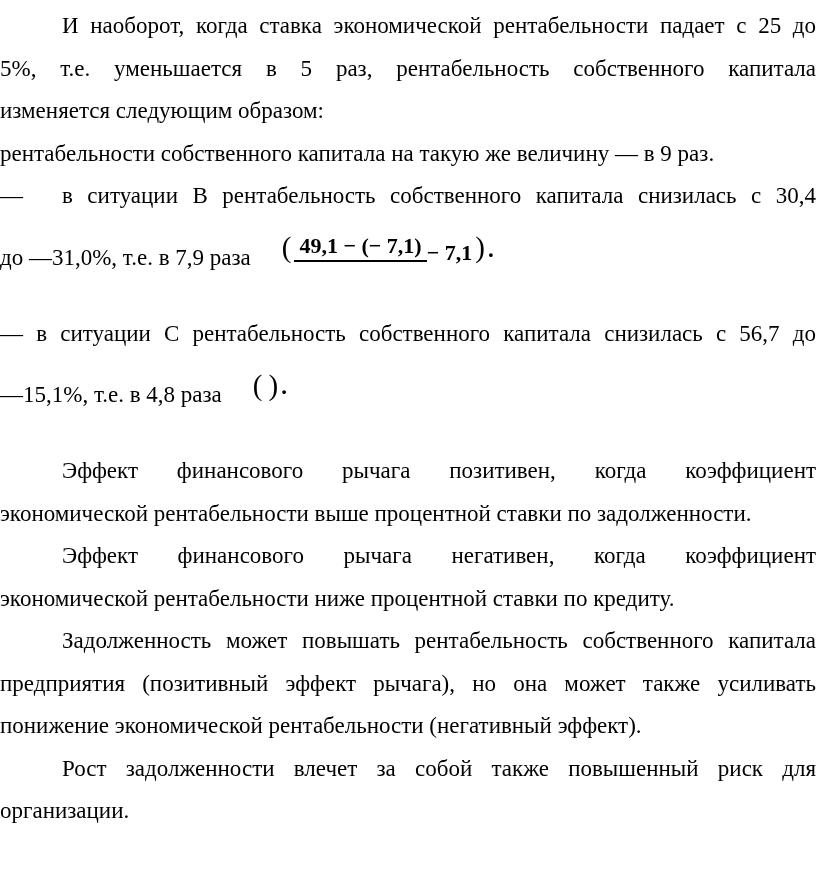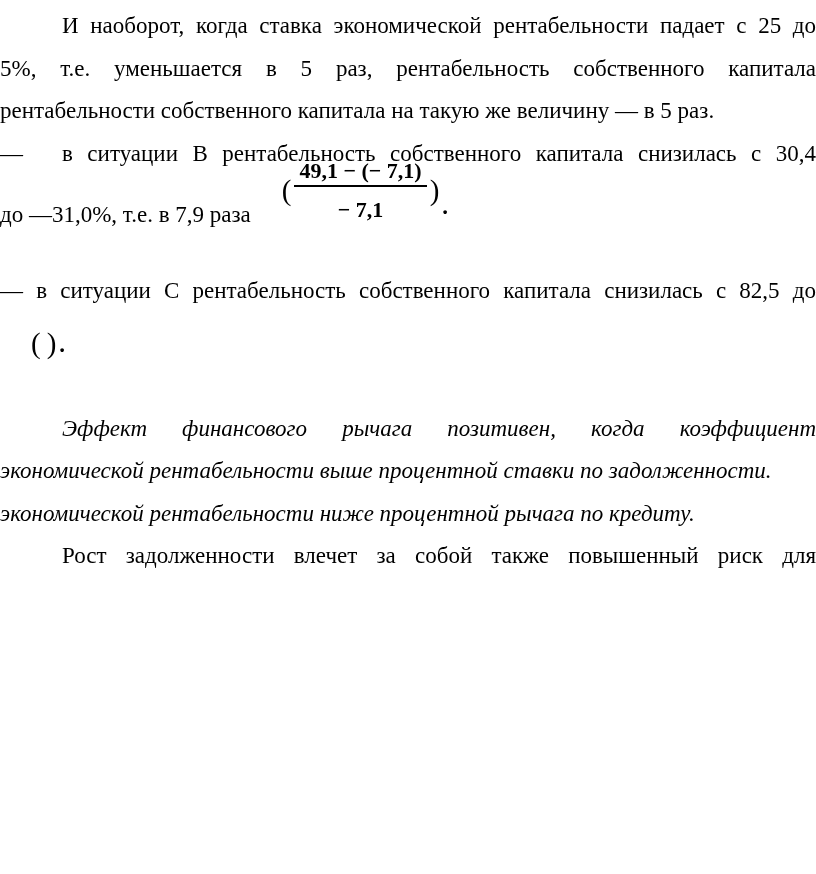--- a/index.html
+++ b/index.html
@@ -23,21 +23,21 @@
     height: 42.5px;
     line-height: 42.5px;
     white-space: nowrap;
   }
   .just {
     text-align: justify;
     text-align-last: justify;
     white-space: normal;
   }
   .indent { padding-left: 62px; }
-  .it { font-style: italic; }
+  .it { }
   .tab56 { display: inline-block; width: 56px; }
   .tab62 { display: inline-block; width: 62px; }
 
   
   .fline {
     height: 95px;
     box-sizing: border-box;
     display: flex;
     align-items: flex-end;
     padding-bottom: 42px;
@@ -48,21 +48,20 @@
   }
   .formula {
     display: inline-flex;
     align-items: stretch;
     margin-left: 28px;
     margin-bottom: 6px;
     font-family: "Liberation Serif", "DejaVu Serif", serif;
   }
   .frac {
     display: inline-flex;
-    flex-direction: column;
     align-items: center;
     font-weight: bold;
     font-size: 22px;
   }
   .frac .num {
     line-height: 25px;
     padding: 0 5px 2px 5px;
     border-bottom: 2.5px solid #000000;
     white-space: nowrap;
   }
@@ -84,60 +83,69 @@
   }
 </style>
 </head>
 <body>
 
 <div class="doc">
 
   <div>
     <div class="ln just indent">И наоборот, когда ставка экономической рентабельности падает с 25 до</div>
     <div class="ln just">5%, т.е. уменьшается в 5 раз, рентабельность собственного капитала</div>
+    <div class="ln">изменяется следующим образом:</div>
   </div>
 
   <div>
-    <div class="ln">рентабельности собственного капитала на такую же величину — в 5 раз.</div>
+    <div class="ln">рентабельности собственного капитала на такую же величину — в 9 раз.</div>
   </div>
 
   <div>
     <div class="ln just"><span class="tab62">—</span><span>в ситуации В рентабельность собственного капитала снизилась с 30,4</span></div>
     <div class="fline">
       <span class="ftext">до —31,0%, т.е. в 7,9 раза</span>
       <span class="formula">
         <span class="fpar">(</span>
         <span class="frac">
           <span class="num">49,1 − (− 7,1)</span>
           <span class="den">− 7,1</span>
         </span>
         <span class="fpar">)</span>
         <span class="fdot">.</span>
       </span>
     </div>
   </div>
 
   <div>
-    <div class="ln just">— в ситуации С рентабельность собственного капитала снизилась с 82,5 до</div>
+    <div class="ln just">— в ситуации С рентабельность собственного капитала снизилась с 56,7 до</div>
     <div class="fline">
+      <span class="ftext">—15,1%, т.е. в 4,8 раза</span>
       <span class="formula">
         <span class="fpar">(</span>
         <span class="fpar">)</span>
         <span class="fdot">.</span>
       </span>
     </div>
   </div>
 
   <div>
     <div class="ln just indent it">Эффект финансового рычага позитивен, когда коэффициент</div>
     <div class="ln it">экономической рентабельности выше процентной ставки по задолженности.</div>
   </div>
 
   <div>
-    <div class="ln it">экономической рентабельности ниже процентной рычага по кредиту.</div>
+    <div class="ln just indent it">Эффект финансового рычага негативен, когда коэффициент</div>
+    <div class="ln it">экономической рентабельности ниже процентной ставки по кредиту.</div>
   </div>
 
+  <div>
+    <div class="ln just indent">Задолженность может повышать рентабельность собственного капитала</div>
+    <div class="ln just">предприятия (позитивный эффект рычага), но она может также усиливать</div>
+    <div class="ln">понижение экономической рентабельности (негативный эффект).</div>
+  </div>
 
   <div>
     <div class="ln just indent">Рост задолженности влечет за собой также повышенный риск для</div>
+    <div class="ln">организации.</div>
   </div>
 
 </div>
 
 </body></html>

